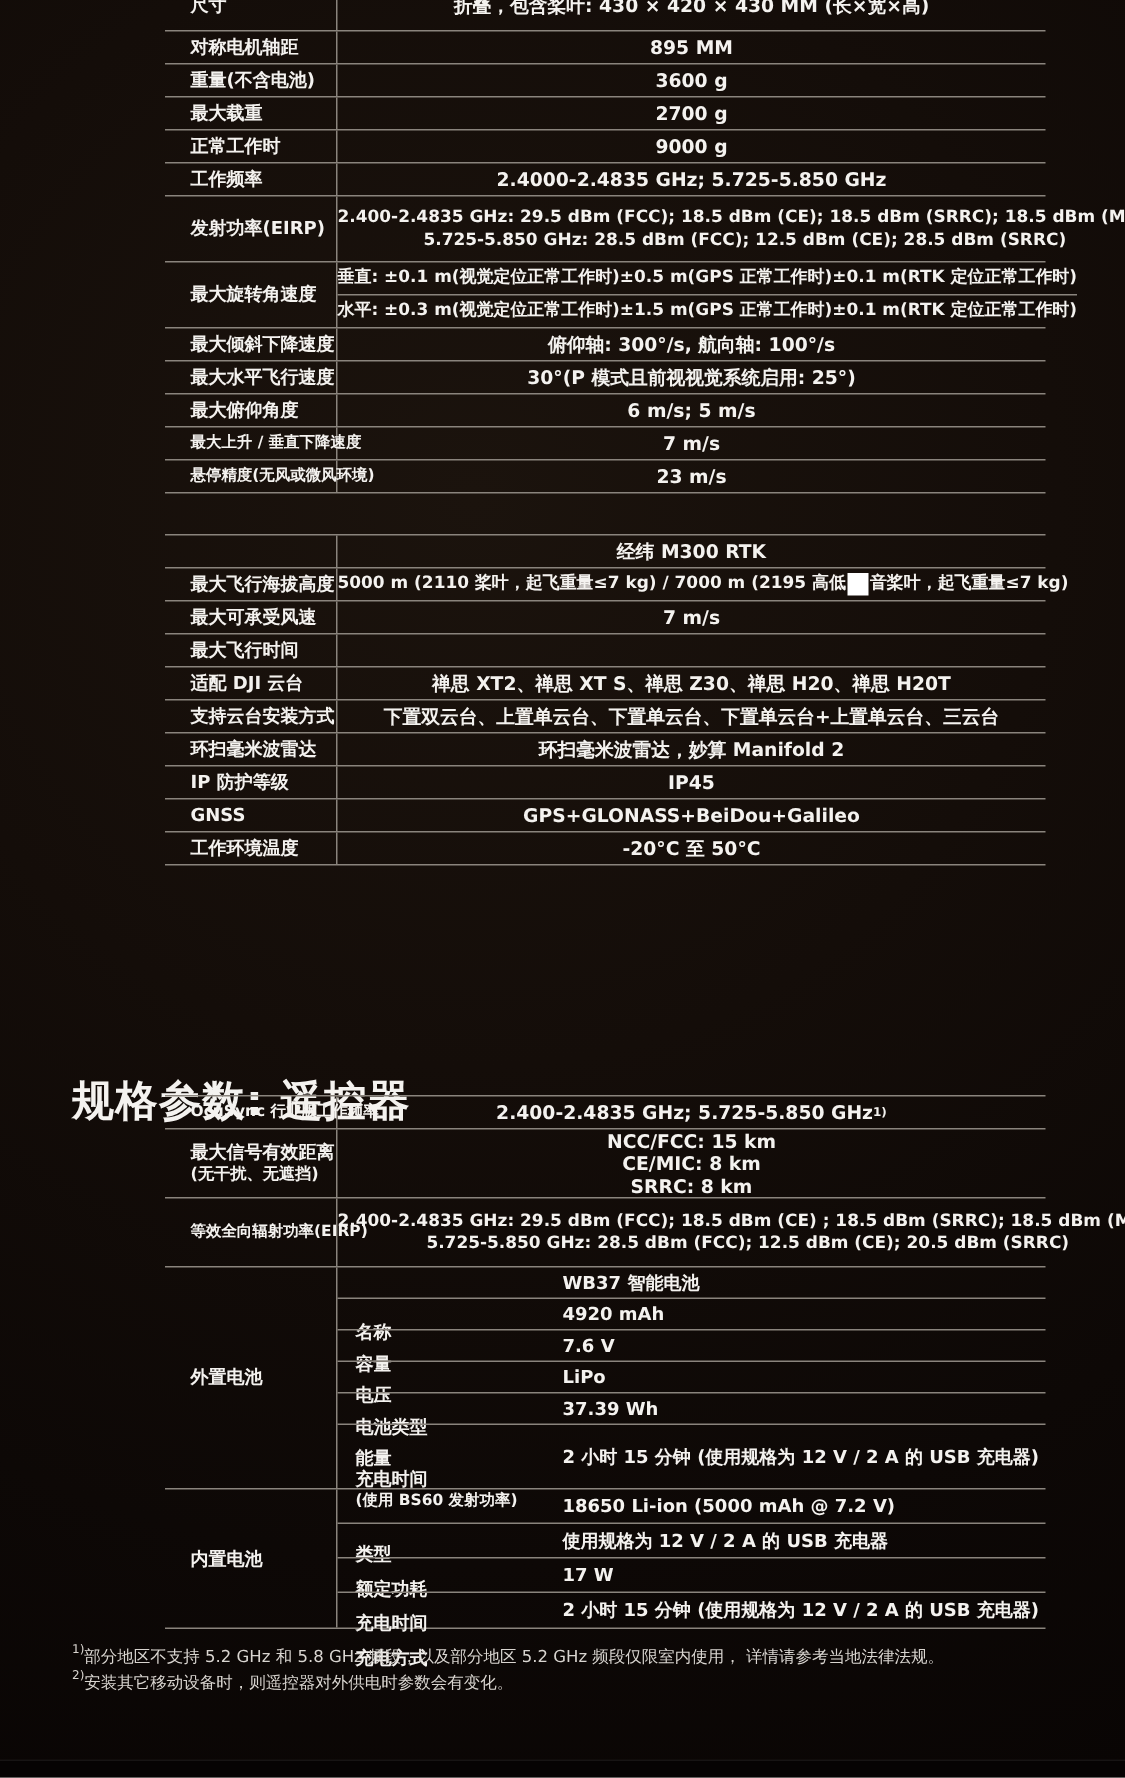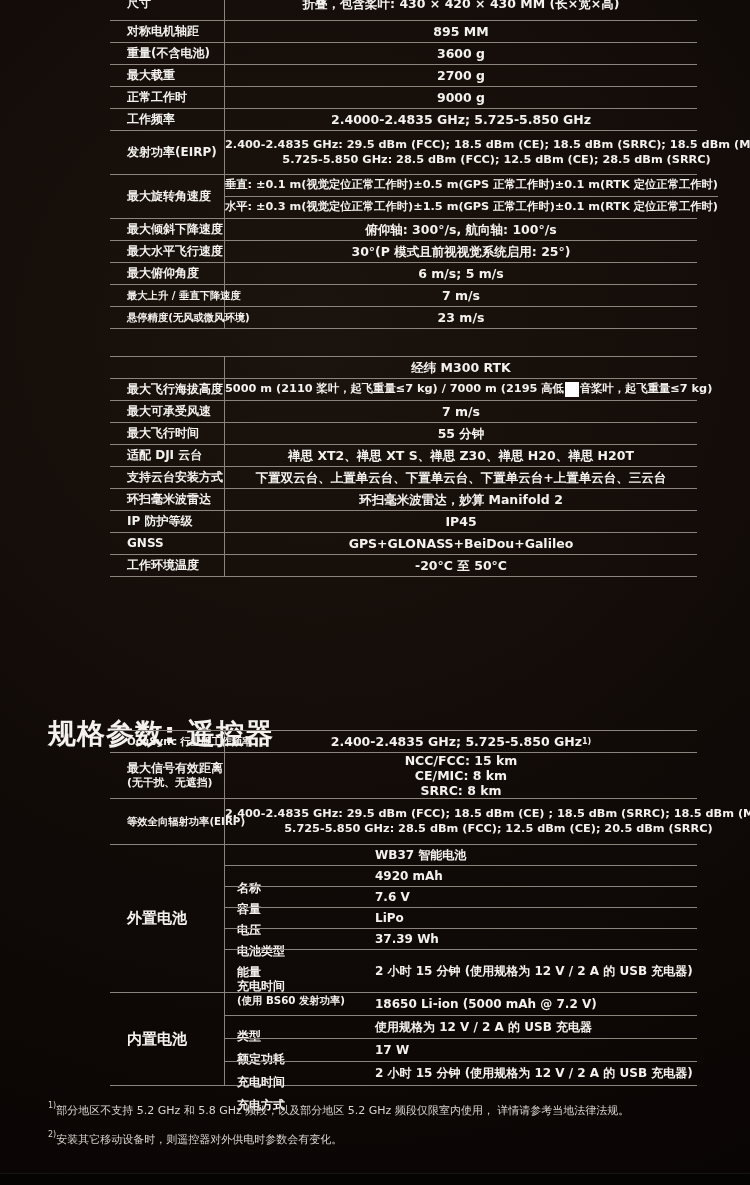--- a/index.html
+++ b/index.html
@@ -25,31 +25,31 @@
   .h34{height:34px}.h22{height:22px}.h44{height:44px}.h46{height:46px}
   .sub-split{flex:1;display:flex;flex-direction:column;padding:0;align-items:flex-end;}
   .sub-split > div{flex:1;display:flex;align-items:center;justify-content:center;font-weight:700;white-space:nowrap;}
   .sub-split > div:first-child{border-bottom:1px solid var(--line);}
   sup{font-size:8px;vertical-align:6px;}
   .censor{display:inline-block;width:14px;height:15px;background:var(--censor);vertical-align:-2px;margin:0 1px;}
   .section-title{position:absolute;left:48px;top:696px;font-size:28px;font-weight:700;letter-spacing:1px;}
   
   .group{display:flex;box-sizing:border-box;border-bottom:1px solid var(--line);}
   .glbl{width:115px;flex:0 0 115px;box-sizing:border-box;border-right:1px solid var(--line);
-        display:flex;align-items:center;padding-left:17px;font-weight:700;font-size:15px;}
+        display:flex;align-items:center;padding-left:17px;font-weight:700;font-size:12px;}
   .ginner{flex:1;display:flex;flex-direction:column;}
   .irow{display:flex;box-sizing:border-box;border-bottom:1px solid var(--line);}
   .irow:last-child{border-bottom:none;}
   .ilbl{width:135px;flex:0 0 135px;box-sizing:border-box;border-right:1px solid var(--line);
         display:flex;flex-direction:column;justify-content:center;padding-left:12px;
         font-weight:700;font-size:12px;white-space:nowrap;margin-top:43px;}
   .ilbl .l2{font-size:10.3px;}
   .ival{flex:1;display:flex;align-items:center;padding-left:15px;font-weight:700;font-size:12px;white-space:nowrap;}
   .h21{height:21px}.h42{height:42px}.h23{height:23px}
-  .footnotes{position:absolute;left:48px;top:1094px;width:660px;font-size:11px;line-height:24px;color:var(--footnote);}
+  .footnotes{position:absolute;left:48px;top:1094px;width:660px;font-size:11px;line-height:12px;color:var(--footnote);}
   .bottom-strip{position:absolute;left:0;bottom:0;width:750px;height:11px;background:#060303;border-top:1px solid rgba(255,255,255,0.07);}
   .lbl-l2{font-size:10.8px;}
   .lines3{line-height:15px;}
 </style>
 </head>
 <body>
 
 <div class="tbl" style="top:-14px">
   <div class="row h34">
     <div class="lbl">尺寸</div>
@@ -123,21 +123,20 @@
         <span class="censor"></span>
         <span>音桨叶，起飞重量≤7 kg)</span>
     </div>
   </div>
   <div class="row h22">
     <div class="lbl">最大可承受风速</div>
     <div class="val">7 m/s</div>
   </div>
   <div class="row h22">
     <div class="lbl">最大飞行时间</div>
-    <div class="val">55 分钟</div>
   </div>
   <div class="row h22">
     <div class="lbl">适配 DJI 云台</div>
     <div class="val">禅思 XT2、禅思 XT S、禅思 Z30、禅思 H20、禅思 H20T</div>
   </div>
   <div class="row h22">
     <div class="lbl">支持云台安装方式</div>
     <div class="val">下置双云台、上置单云台、下置单云台、下置单云台+上置单云台、三云台</div>
   </div>
   <div class="row h22">

